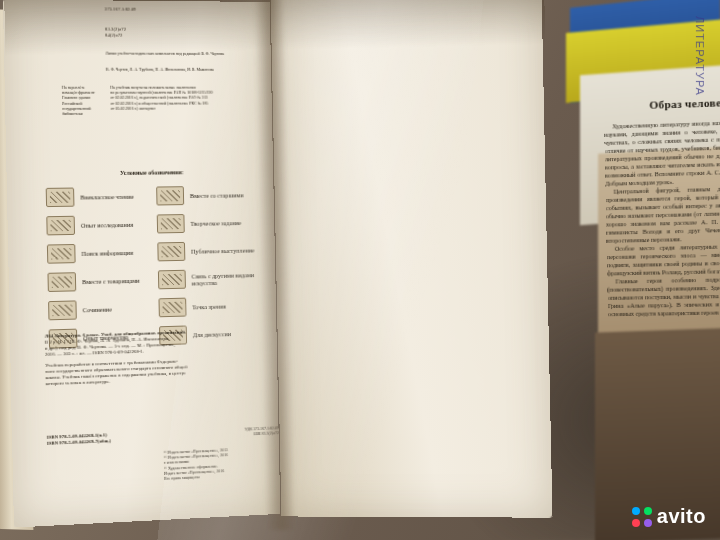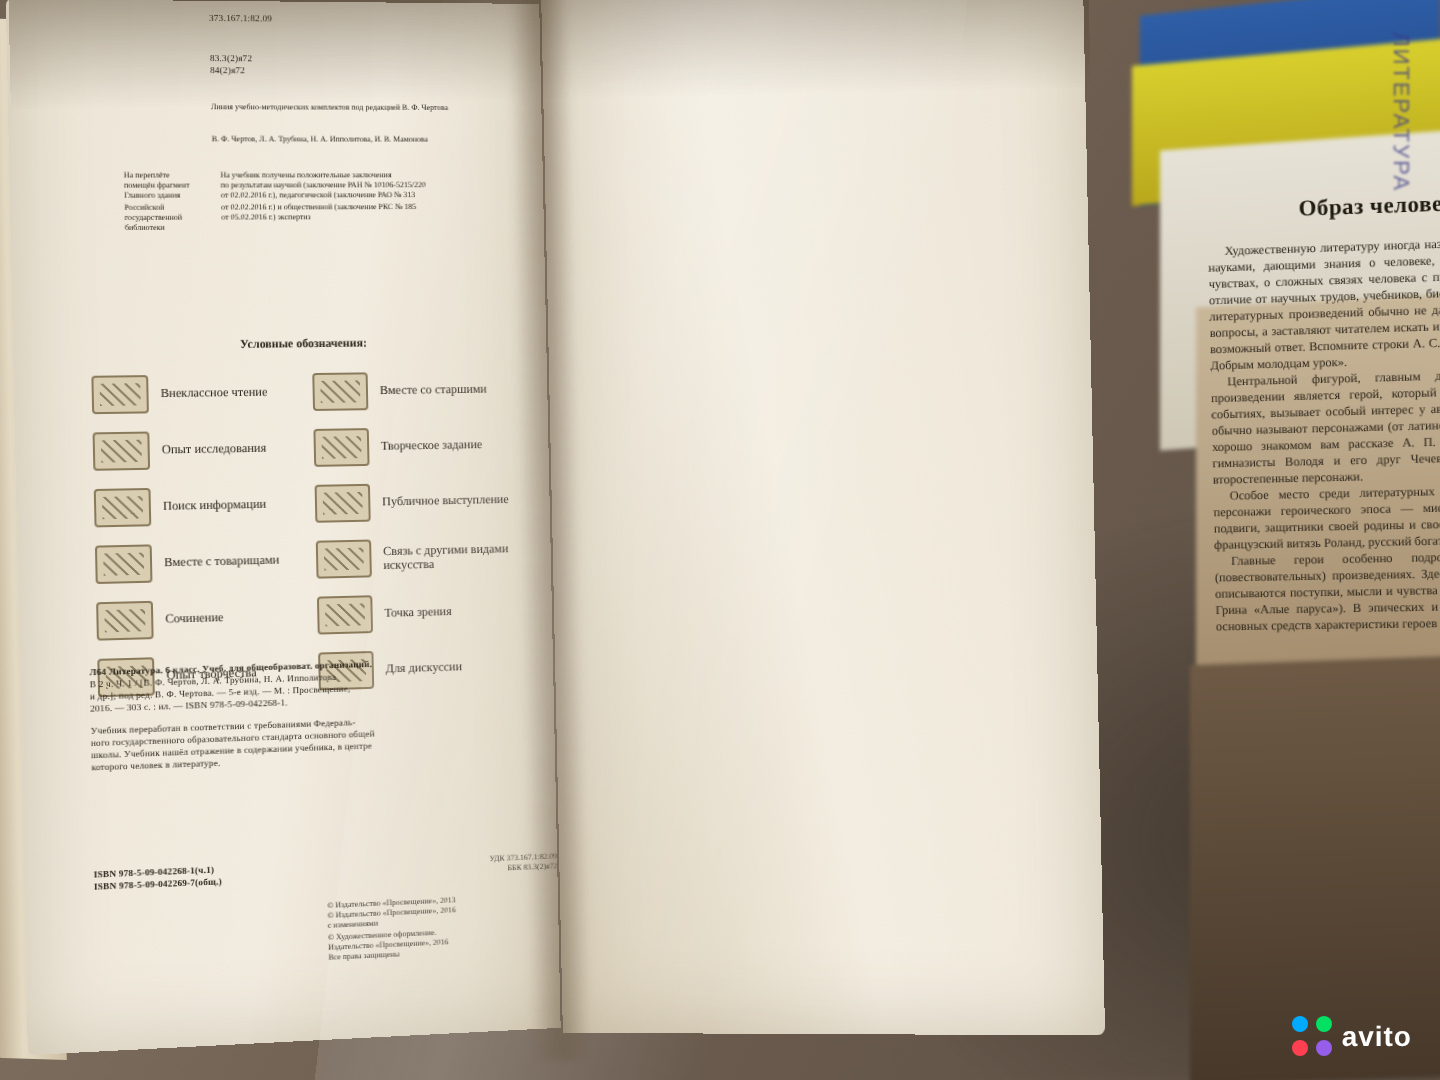--- a/index.html
+++ b/index.html
@@ -125,21 +125,21 @@
   .avito{
     position:absolute;right:14px;bottom:12px;display:flex;align-items:center;
     font-family:"Liberation Sans",sans-serif;
   }
   .avito .dots{position:relative;width:20px;height:20px;margin-right:5px;}
   .avito .d{position:absolute;width:8px;height:8px;border-radius:50%;}
   .avito .d1{left:0;top:0;background:#0af;}
   .avito .d2{right:0;top:0;background:#04e061;}
   .avito .d3{left:0;bottom:0;background:#ff4053;}
   .avito .d4{right:0;bottom:0;background:#965eeb;}
-  .avito .wt{color:#fff;font-size:14px;font-weight:bold;letter-spacing:.5px;}
+  .avito .wt{color:#fff;font-size:20px;font-weight:bold;letter-spacing:.5px;}
 
   .glare{
     position:absolute;left:200px;top:-40px;width:260px;height:620px;
     background:linear-gradient(100deg,rgba(255,255,255,0) 0%,rgba(255,255,255,.18) 45%,rgba(255,255,255,0) 80%);
     transform:rotate(8deg);pointer-events:none;
   }
 </style>
 </head>
 <body>
 

